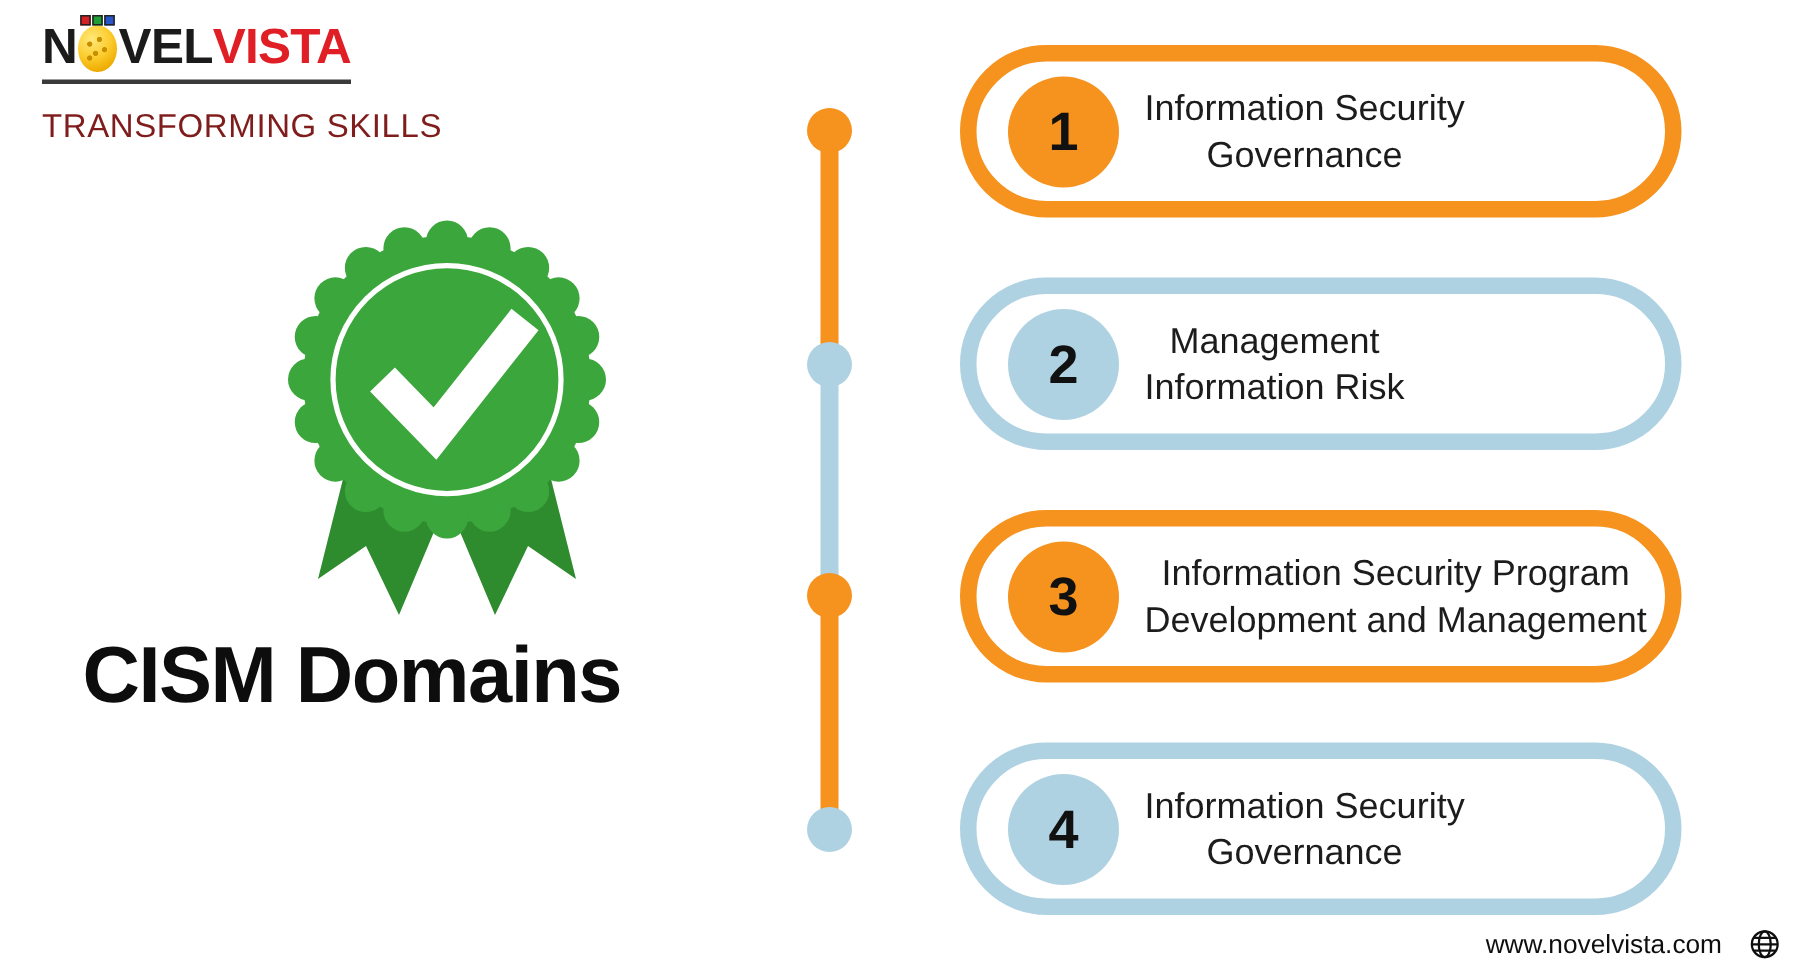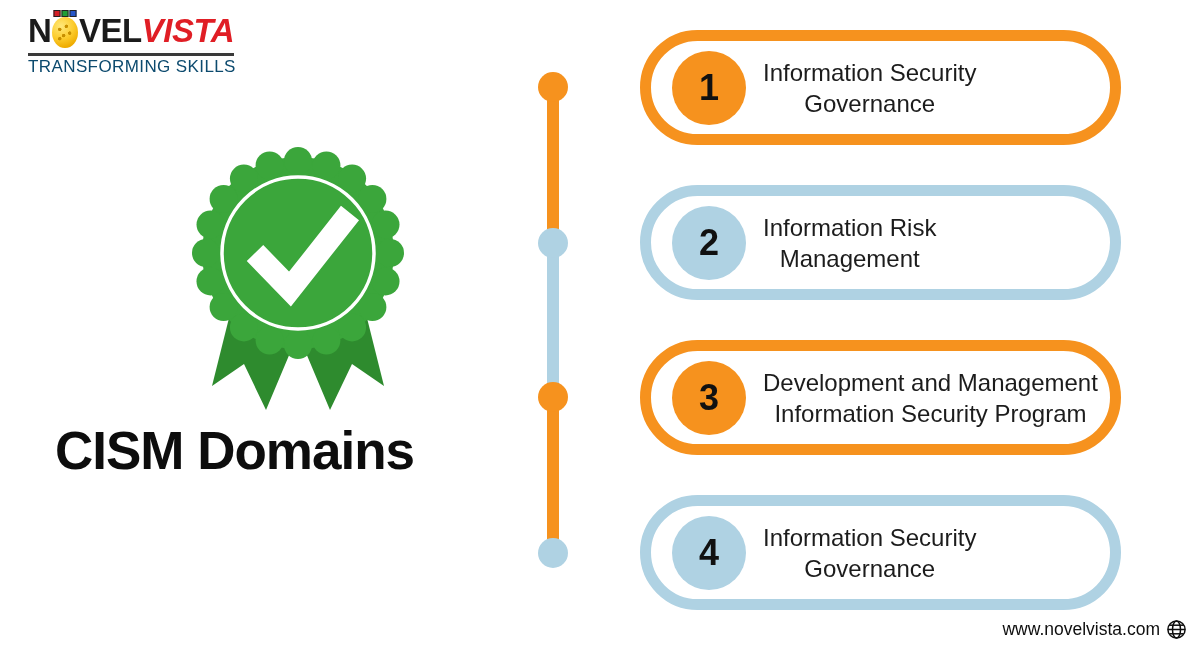--- a/index.html
+++ b/index.html
@@ -4,37 +4,37 @@
 <style>
   * { margin: 0; padding: 0; box-sizing: border-box; }
   html, body { width: 1200px; height: 650px; }
   body { font-family: "Liberation Sans", "DejaVu Sans", sans-serif; background: #ffffff; }
   .stage { position: relative; width: 1200px; height: 650px; background: #ffffff; overflow: hidden; }
 
   
   .logo { position: absolute; left: 28px; top: 10px; width: 206px; }
   .logo-row { display: flex; align-items: flex-end; height: 40px; }
   .logo-text { font-size: 33px; font-weight: 800; letter-spacing: -0.5px; color: #1b1b1b; line-height: 38px; }
-  .logo-text.vista { color: var(--c-logo-red, #e01e25); font-style: italic; }
+  .logo-text.vista { color: var(--c-logo-red, #e01e25); }
   .logo-ball { position: relative; width: 31px; height: 31px; margin: 0 1px 2px 1px; border-radius: 50%;
     background: radial-gradient(circle at 35% 30%, #ffe87a 0%, #fccc2e 45%, #eeab00 78%, #d79500 100%); }
   .logo-ball .dots { position: absolute; inset: 0; border-radius: 50%;
     background:
       radial-gradient(circle at 30% 40%, #c78f00 0 1.5px, transparent 2px),
       radial-gradient(circle at 55% 30%, #c78f00 0 1.5px, transparent 2px),
       radial-gradient(circle at 45% 60%, #c78f00 0 1.5px, transparent 2px),
       radial-gradient(circle at 68% 52%, #c78f00 0 1.5px, transparent 2px),
       radial-gradient(circle at 30% 70%, #c78f00 0 1.5px, transparent 2px); }
   .logo-ball .rgb { position: absolute; top: -7px; left: 50%; transform: translateX(-50%); display: flex; gap: 1px; }
   .logo-ball .rgb i { width: 7px; height: 7px; border: 1px solid #222; }
   .logo-ball .rgb i.r { background: #d42027; }
   .logo-ball .rgb i.g { background: #1e9e35; }
   .logo-ball .rgb i.b { background: #2656c8; }
   .logo-rule { margin-top: 3px; border-top: 3px solid #3a3a3a; width: 100%; }
-  .logo-tagline { margin-top: 1px; font-size: 17px; font-weight: 400; color: #0c4a6e; letter-spacing: 0.4px; white-space: nowrap; }
+  .logo-tagline { margin-top: 15px; font-size: 22px; font-weight: 400; color: #7f1d1d; letter-spacing: 0.4px; white-space: nowrap; }
 
   
   .badge { position: absolute; left: 178px; top: 140px; width: 244px; height: 282px; }
 
   
   .page-title { position: absolute; left: 55px; top: 420px; width: 490px; text-align: left;
     font-size: 53px; font-weight: 800; color: #0d0d0d; letter-spacing: -1px; }
 
   
   .timeline { position: absolute; left: 0; top: 0; }
@@ -52,21 +52,21 @@
   .pill.blue   { border: 11px solid var(--c-blue, #afd2e3); }
   .pill-circle { width: 74px; height: 74px; border-radius: 50%; flex: 0 0 auto;
     display: flex; align-items: center; justify-content: center;
     font-size: 36px; font-weight: 700; color: #111111; }
   .pill.orange .pill-circle { background: var(--c-orange, #f6921e); }
   .pill.blue   .pill-circle { background: var(--c-blue, #afd2e3); }
   .pill-text { margin-left: 17px; font-size: 24px; line-height: 31px; color: #1c1c1c; text-align: center; }
   .pill-text span { display: block; }
 
   
-  .footer { position: absolute; right: 13px; bottom: 10px; display: flex; align-items: center; gap: 6px; }
+  .footer { position: absolute; right: 13px; bottom: 10px; display: flex; align-items: center; gap: 18px; }
   .footer-url { font-size: 17.5px; color: #0e0e0e; }
   .globe { width: 21px; height: 21px; display: block; }
 </style>
 </head>
 <body>
 
 <div class="stage">
 
   <div class="logo">
     <div class="logo-row">
@@ -134,30 +134,30 @@
     <div class="pill-circle">1</div>
     <div class="pill-text">
       <span>Information Security</span>
       <span>Governance</span>
     </div>
   </div>
 
   <div class="pill blue" style="top:185px;">
     <div class="pill-circle">2</div>
     <div class="pill-text">
+      <span>Management</span>
       <span>Information Risk</span>
-      <span>Management</span>
     </div>
   </div>
 
   <div class="pill orange" style="top:340px;">
     <div class="pill-circle">3</div>
     <div class="pill-text">
+      <span>Information Security Program</span>
       <span>Development and Management</span>
-      <span>Information Security Program</span>
     </div>
   </div>
 
   <div class="pill blue" style="top:495px;">
     <div class="pill-circle">4</div>
     <div class="pill-text">
       <span>Information Security</span>
       <span>Governance</span>
     </div>
   </div>

